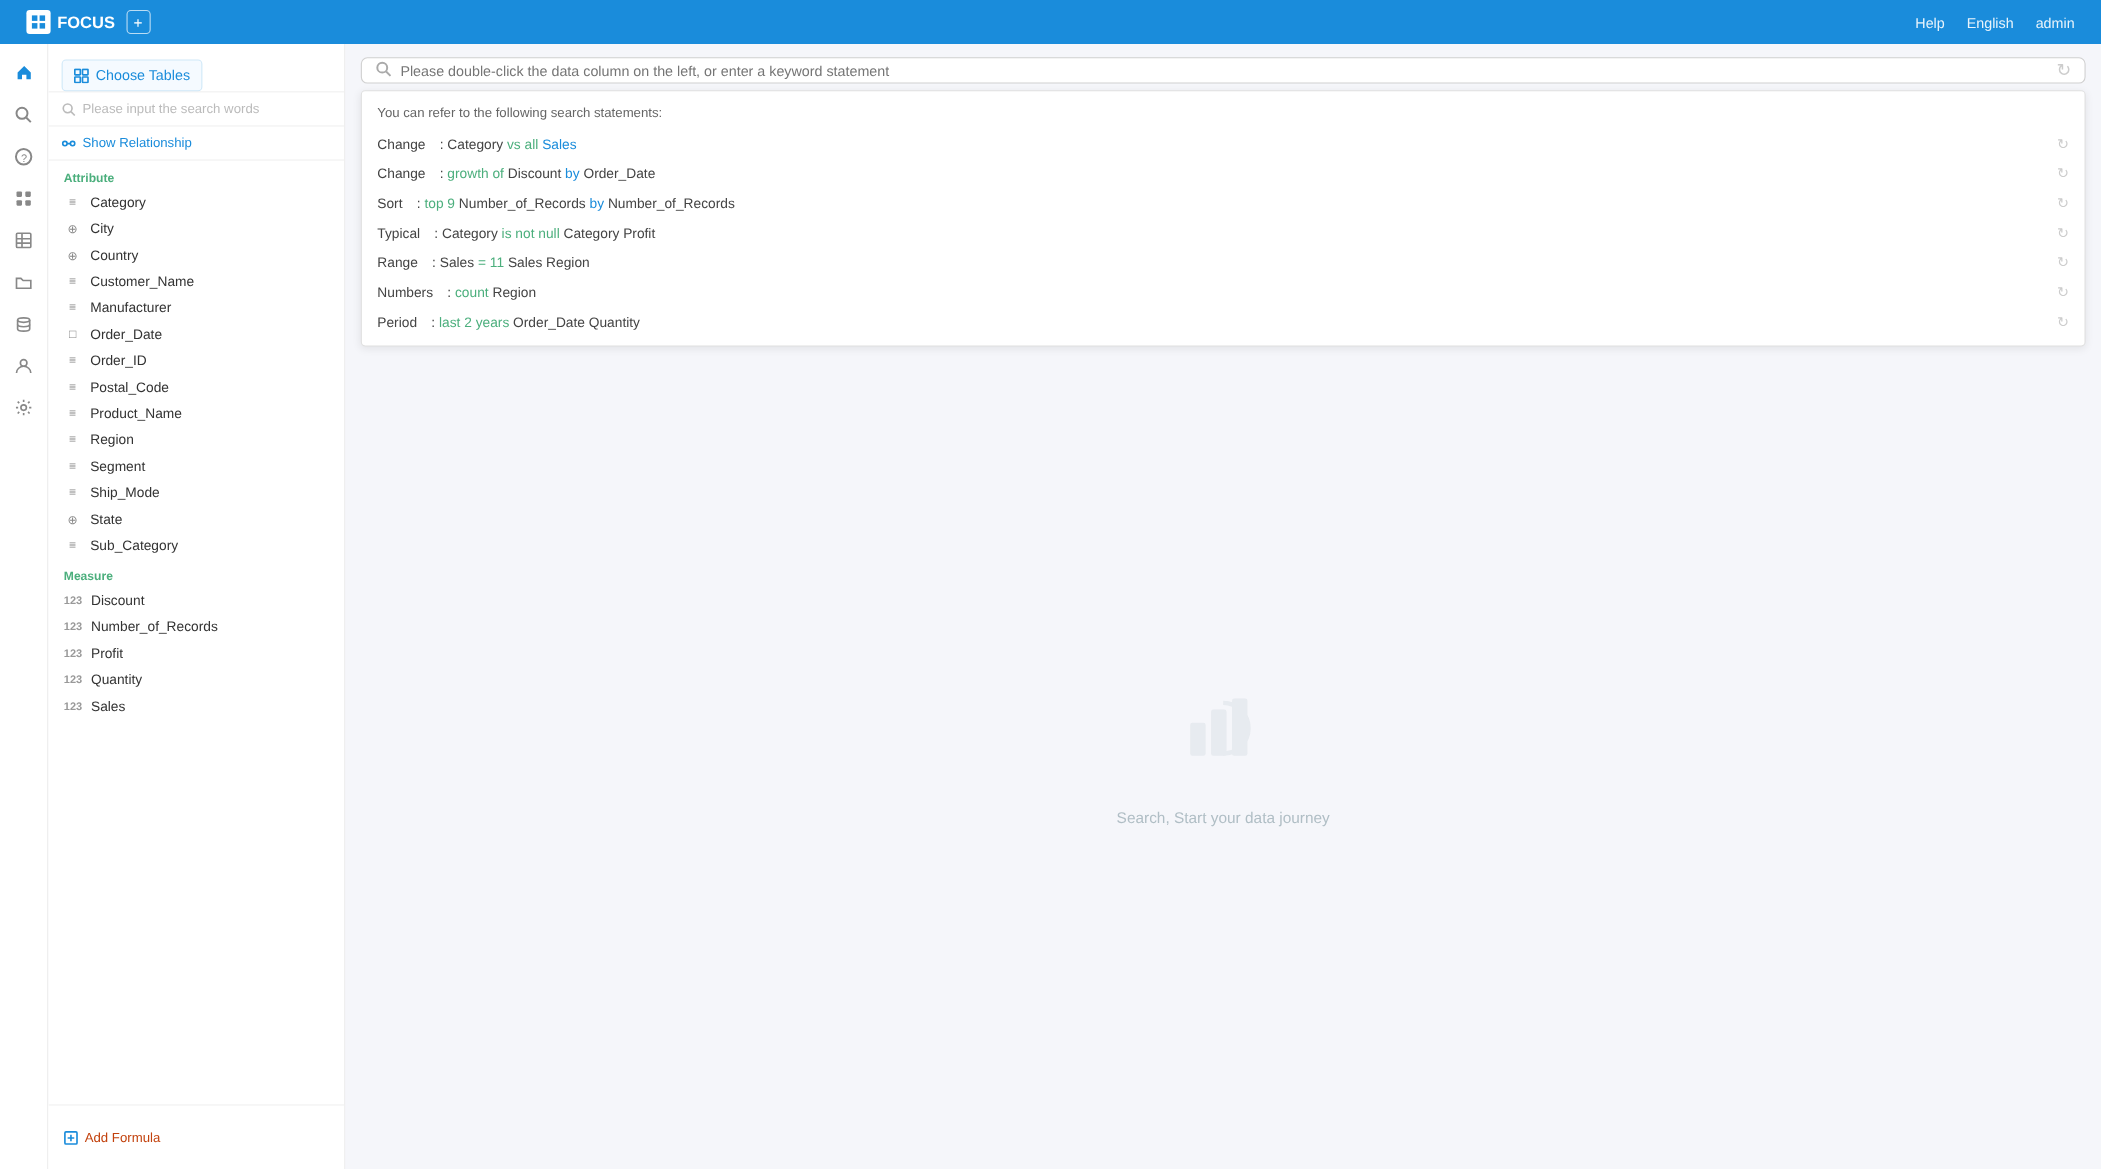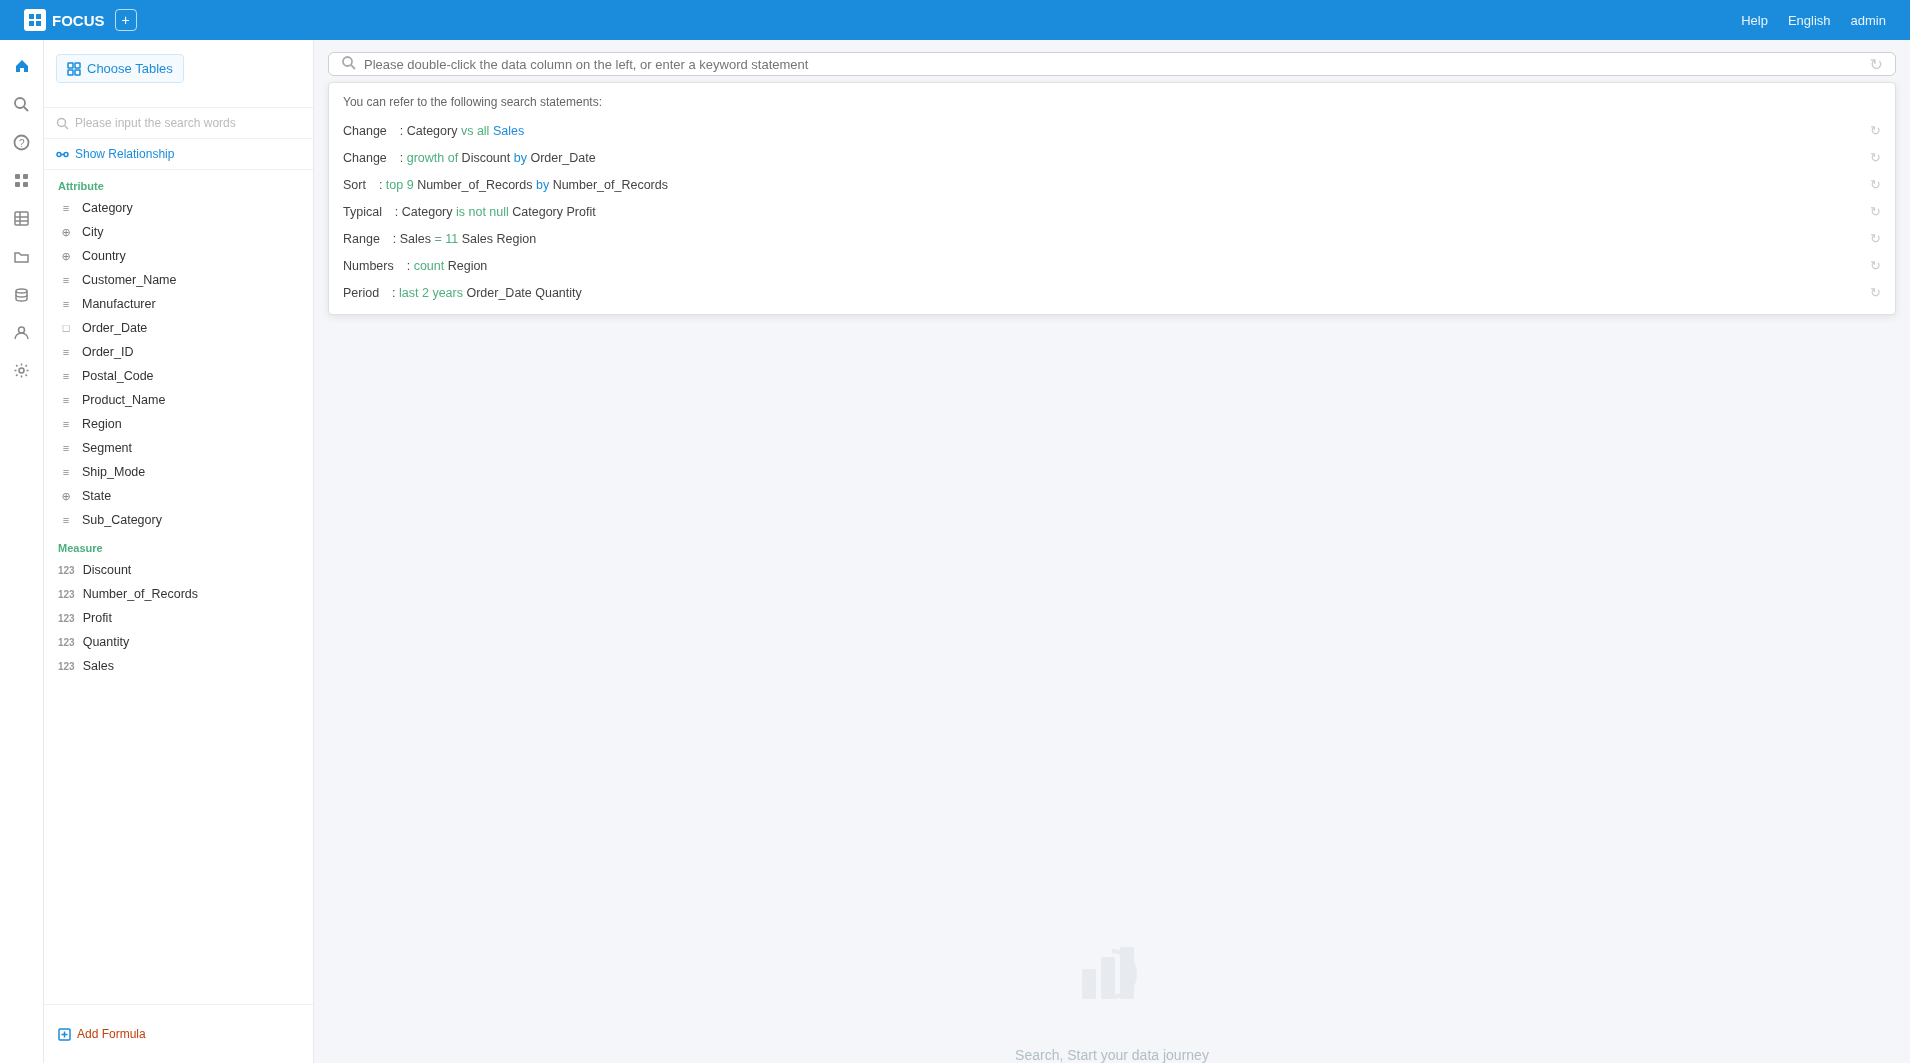--- a/index.html
+++ b/index.html
@@ -52,21 +52,21 @@
     .data-sidebar {
       width: 270px;
       background: white;
       border-right: 1px solid #e8e8e8;
       display: flex;
       flex-direction: column;
       flex-shrink: 0;
       overflow: hidden;
     }
     .data-sidebar-header {
-      padding: 14px 12px 24px;
+      padding: 14px 12px 0;
       border-bottom: 1px solid #f0f0f0;
     }
     .choose-tables-btn {
       display: flex;
       align-items: center;
       gap: 6px;
       color: #1a8cdb;
       font-size: 13px;
       cursor: pointer;
       padding: 6px 10px;
@@ -192,21 +192,21 @@
     .highlight-green { color: #4caf7d; }
     .highlight-blue { color: #1a8cdb; }
     .refresh-icon { color: #ccc; font-size: 13px; cursor: pointer; }
 
     
     .empty-state {
       flex: 1;
       display: flex;
       flex-direction: column;
       align-items: center;
-      justify-content: flex-end;
+      justify-content: center;
       color: #b0bec5;
       gap: 12px;
     }
     .empty-state-icon {
       font-size: 60px;
       margin-bottom: 12px;
       opacity: 0.4;
     }
     .empty-state-text {
       font-size: 14px;

